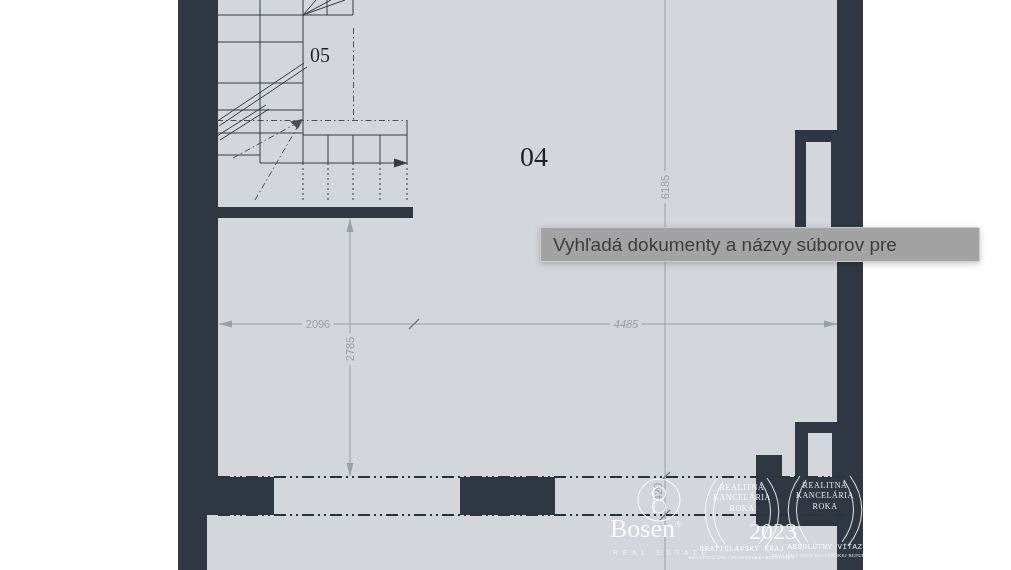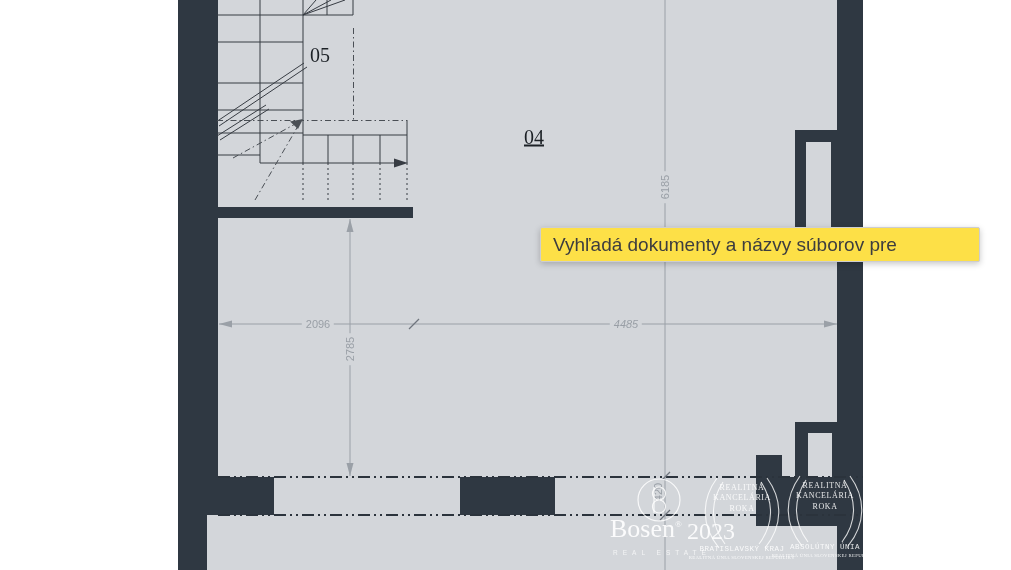--- a/index.html
+++ b/index.html
@@ -6,29 +6,29 @@
   #screen{position:relative;width:1011px;height:570px;background:#ffffff;overflow:hidden;
           font-family:"Liberation Sans",sans-serif;}
   #floor{position:absolute;left:178px;top:0;width:685px;height:570px;background:#d3d6da;}
   #plansvg{position:absolute;left:0;top:0;width:1011px;height:570px;}
   .roomlabel{position:absolute;font-family:"Liberation Serif",serif;color:#1c2126;
              transform:translate(-50%,-50%);}
   .dimlabel{position:absolute;font-size:11px;color:#999fa6;background:#d3d6da;
             padding:0 4px;transform:translate(-50%,-50%);white-space:nowrap;}
   .dimlabel.vert{transform:translate(-50%,-50%) rotate(-90deg);}
   #tooltip{position:absolute;left:540px;top:227px;width:426px;height:33px;
-           background:#fde047;border:1px solid #cdcdd0;border-radius:2px;
+           background:#a3a3a3;border:1px solid #cdcdd0;border-radius:2px;
            box-shadow:0 2px 6px rgba(0,0,0,.22);
            font-size:19px;color:#3d3d3f;line-height:33px;padding-left:12px;
            overflow:hidden;white-space:nowrap;z-index:50;}
   .wm{position:absolute;color:rgba(255,255,255,.88);text-align:center;z-index:20;}
   .badge{position:absolute;width:110px;height:100px;z-index:20;color:rgba(255,255,255,.88);}
   .badge .b1{position:absolute;width:100%;text-align:center;
              font-family:"Liberation Serif",serif;font-size:8px;letter-spacing:.6px;}
-  .badge .year{position:absolute;width:100%;text-align:left;
+  .badge .year{position:absolute;width:100%;text-align:right;
                font-family:"Liberation Serif",serif;font-size:24px;}
   .badge .award{position:absolute;width:100%;text-align:center;
                 font-family:Liberation Mono, monospace;font-size:7.5px;letter-spacing:.5px;}
   .badge .org{position:absolute;width:100%;text-align:center;
               font-family:"Liberation Serif",serif;font-size:4.8px;letter-spacing:.3px;}
   .badge svg{position:absolute;left:0;top:0;}
   #bosen-word{position:absolute;left:610px;top:514px;width:100px;
               font-family:"Liberation Serif",serif;font-size:26px;z-index:20;
               color:rgba(255,255,255,.9);}
   #bosen-word sup{font-size:9px;}
@@ -122,21 +122,21 @@
       <polygon points="350,476 346.5,463 353.5,463"></polygon>
     </g>
     <g stroke="#6f757d" stroke-width="1.2">
       <line x1="409" y1="329" x2="419" y2="319"></line>
       <line x1="660" y1="482" x2="670" y2="472"></line>
       <line x1="660" y1="520" x2="670" y2="510"></line>
     </g>
   </svg>
 
   <div class="roomlabel" style="left:272px;top:55px;font-size:20px;margin-left:48px;">05</div>
-  <div class="roomlabel" style="left:534px;top:137px;font-size:20px;text-decoration:underline;">04</div>
+  <div class="roomlabel" style="left:534px;top:157px;font-size:28px;">04</div>
 
   <div class="dimlabel" style="left:318px;top:324px;">2096</div>
   <div class="dimlabel" style="left:626px;top:324px;font-style:italic;">4485</div>
   <div class="dimlabel vert" style="left:350px;top:349px;">2785</div>
   <div class="dimlabel vert" style="left:665px;top:187px;">6185</div>
   <div class="dimlabel vert" style="left:658px;top:492px;">420</div>
 
   <svg class="wm" style="left:624px;top:462px;" width="70" height="85" viewBox="0 0 70 85">
     <g stroke="rgba(255,255,255,.85)" stroke-width="1.2" fill="none">
       <circle cx="35" cy="38" r="21"></circle>
@@ -170,19 +170,19 @@
       <g stroke="rgba(255,255,255,.8)" stroke-width="1.1" fill="none">
         <path d="M30,6 C14,28 14,54 32,76"></path>
         <path d="M36,10 C23,30 23,52 38,72"></path>
         <path d="M80,6 C96,28 96,54 78,76"></path>
         <path d="M74,10 C87,30 87,52 72,72"></path>
       </g>
     </svg>
     <div class="b1" style="top:11px;">REALITNÁ</div>
     <div class="b1" style="top:21px;">KANCELÁRIA</div>
     <div class="b1" style="top:32px;">ROKA</div>
-    <div class="award" style="top:73px;">ABSOLÚTNY ÚNIA</div>
+    <div class="award" style="top:73px;">ABSOLÚTNY VÍŤAZ</div>
     <div class="org" style="top:83px;">REALITNÁ ÚNIA SLOVENSKEJ REPUBLIKY</div>
   </div>
 
   <div id="tooltip">Vyhľadá dokumenty a názvy súborov pre</div>
 
 </div>
 
 </body></html>

